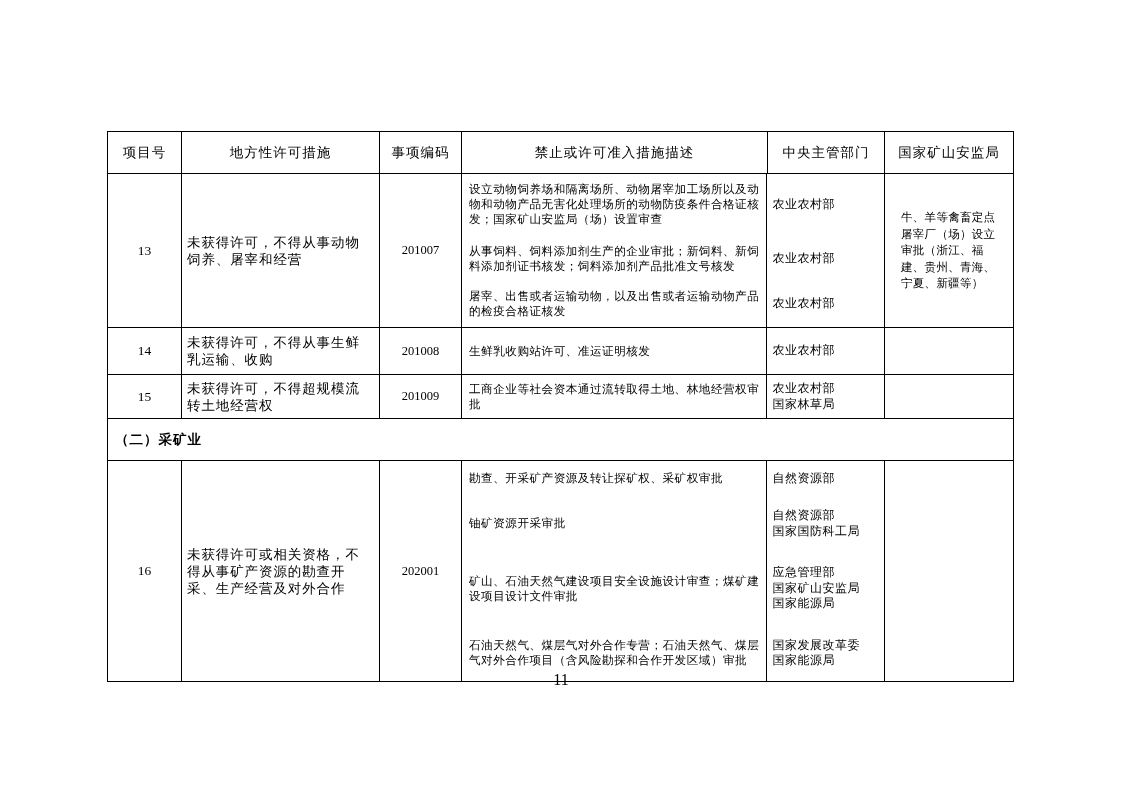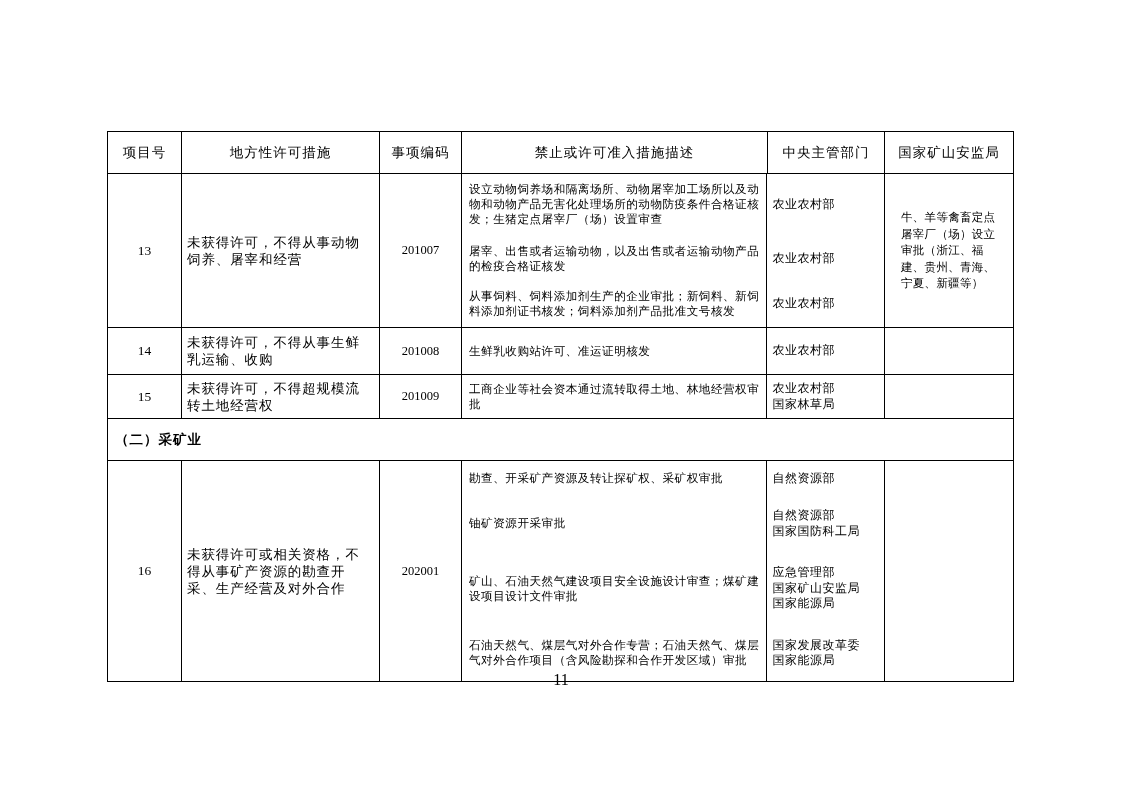--- a/index.html
+++ b/index.html
@@ -140,33 +140,33 @@
           <td class="item-cell">未获得许可，不得从事动物饲养、屠宰和经营</td>
           <td class="code-cell">201007</td>
           <td colspan="2" class="inner-cell" style="height: 153px;">
             <table class="pairs">
               <colgroup>
                 <col style="width: 304px;">
                 <col>
               </colgroup>
               <tbody>
                 <tr>
-                  <td class="measure-cell">设立动物饲养场和隔离场所、动物屠宰加工场所以及动物和动物产品无害化处理场所的动物防疫条件合格证核发；生猪定点屠宰厂（场）设置审查</td>
+                  <td class="measure-cell">设立动物饲养场和隔离场所、动物屠宰加工场所以及动物和动物产品无害化处理场所的动物防疫条件合格证核发；国家矿山安监局（场）设置审查</td>
+                  <td class="dept-cell">
+                    <div>农业农村部</div>
+                  </td>
+                </tr>
+                <tr>
+                  <td class="measure-cell">从事饲料、饲料添加剂生产的企业审批；新饲料、新饲料添加剂证书核发；饲料添加剂产品批准文号核发</td>
                   <td class="dept-cell">
                     <div>农业农村部</div>
                   </td>
                 </tr>
                 <tr>
                   <td class="measure-cell">屠宰、出售或者运输动物，以及出售或者运输动物产品的检疫合格证核发</td>
-                  <td class="dept-cell">
-                    <div>农业农村部</div>
-                  </td>
-                </tr>
-                <tr>
-                  <td class="measure-cell">从事饲料、饲料添加剂生产的企业审批；新饲料、新饲料添加剂证书核发；饲料添加剂产品批准文号核发</td>
                   <td class="dept-cell">
                     <div>农业农村部</div>
                   </td>
                 </tr>
               </tbody>
             </table>
           </td>
           <td class="local-cell">牛、羊等禽畜定点屠宰厂（场）设立审批（浙江、福建、贵州、青海、宁夏、新疆等）</td>
         </tr>
         <tr style="height: 46px;">

